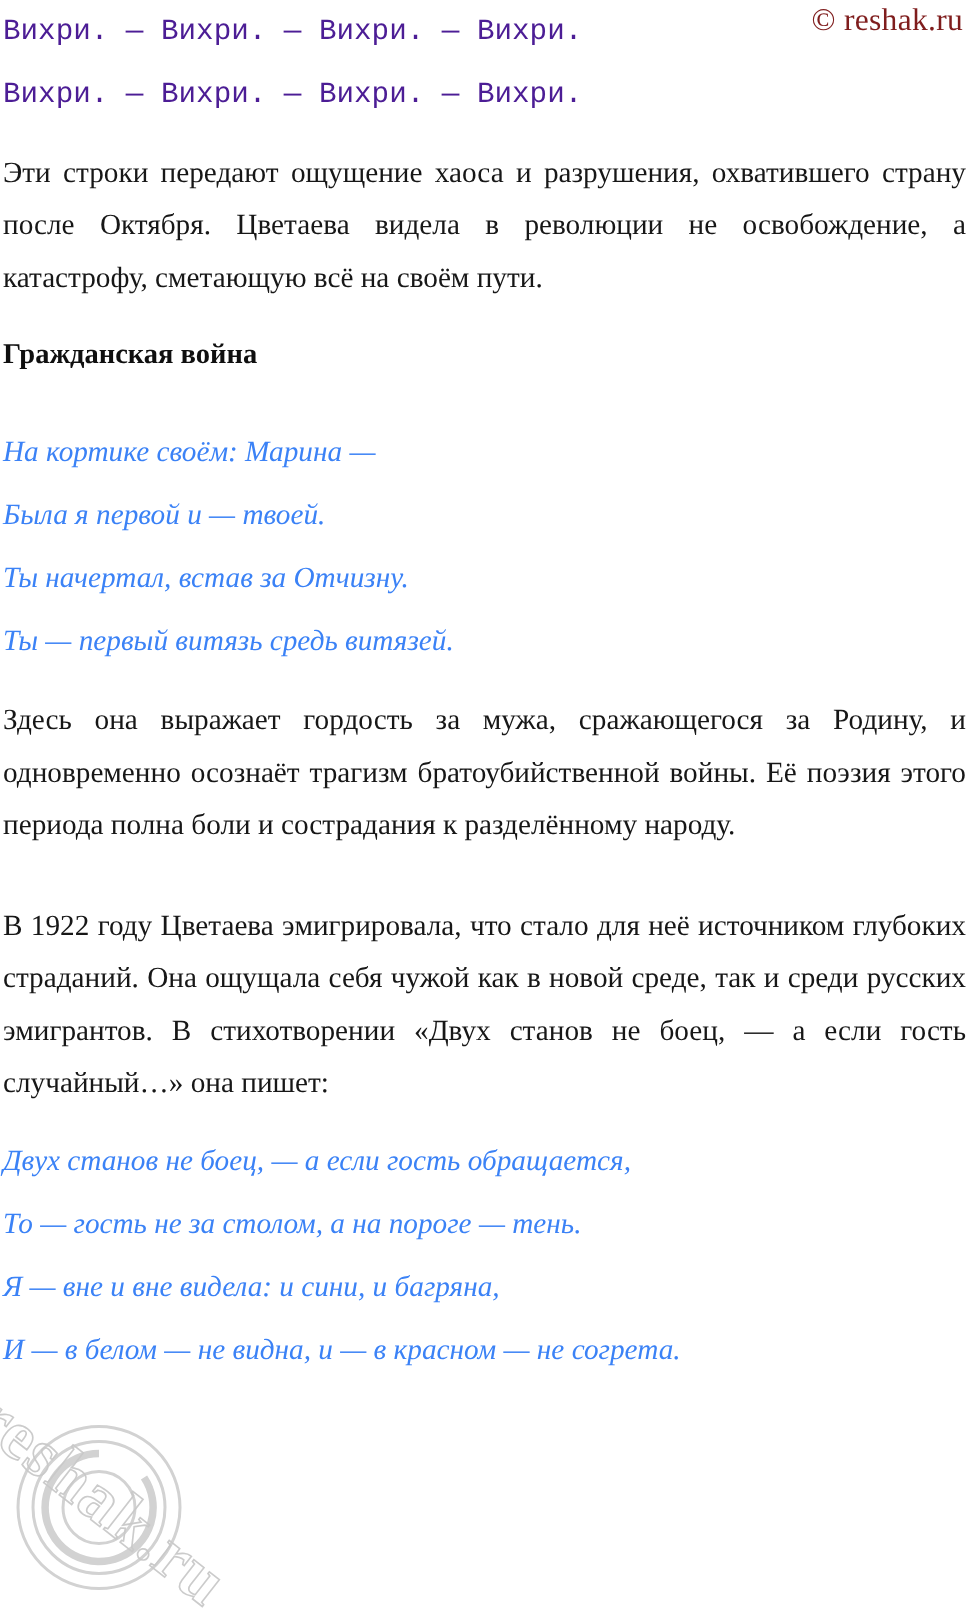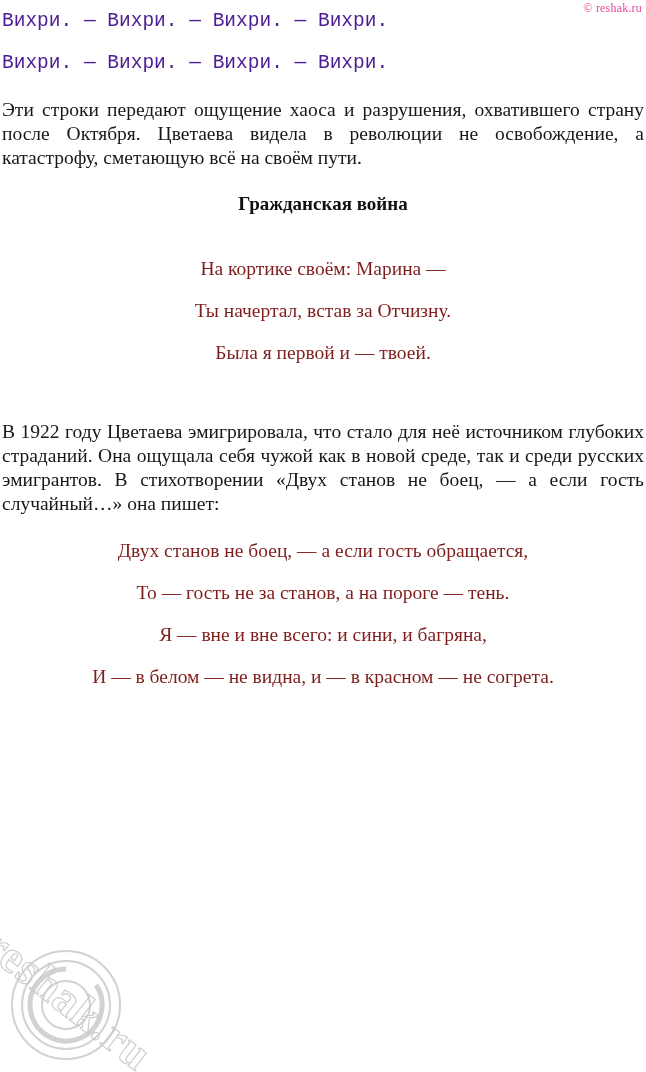--- a/index.html
+++ b/index.html
@@ -27,65 +27,66 @@
   .content {
     position: relative;
     z-index: 2;
     padding: 0 2px 0 2px;
   }
 
   .header-note {
     position: absolute;
     top: 1px;
     right: 4px;
-    font-size: 12px;
-    color: #ec4899;
+    font-size: 21px;
+    color: #7f1d1d;
     letter-spacing: 0.2px;
     white-space: nowrap;
     z-index: 3;
     font-family: "Liberation Serif", "DejaVu Serif", serif;
   }
 
   .poem-line {
     font-size: 19.5px;
     line-height: 42px;
     margin: 0;
     text-align: left;
     white-space: nowrap;
     color: #4c1d95;
     font-family: Liberation Mono, monospace;
   }
 
   .para {
     font-size: 19.5px;
-    line-height: 24px;
+    line-height: 35px;
     margin: 0;
     text-align: justify;
     text-justify: inter-word;
     color: #171717;
     hyphens: none;
   }
 
   .heading {
     font-size: 19px;
     font-weight: bold;
     line-height: 32px;
     margin: 0;
-    text-align: center;
+    text-align: left;
     color: #0f0f0f;
   }
   .gap-m { height: 14px; }
   .gap-l { height: 18px; }
 
   .stanza-line {
     font-size: 19.5px;
     line-height: 42px;
     margin: 0;
-    text-align: center;
-    color: #7f1d1d;
+    text-align: left;
+    color: #3b82f6;
+    font-style: italic;
   }
 
   
   .watermark {
     position: absolute;
     left: 0px;
     top: 895px;
     width: 200px;
     height: 180px;
     z-index: 1;
@@ -143,34 +144,36 @@
     <div class="gap-l"></div>
 
     <h2 class="heading">Гражданская война</h2>
 
     <div class="gap-m"></div>
 
 
     <div class="gap-m"></div>
 
     <p class="stanza-line">На кортике своём: Марина —</p>
+    <p class="stanza-line">Была я первой и — твоей.</p>
     <p class="stanza-line">Ты начертал, встав за Отчизну.</p>
-    <p class="stanza-line">Была я первой и — твоей.</p>
+    <p class="stanza-line">Ты — первый витязь средь витязей.</p>
 
     <div class="gap-m"></div>
 
+    <p class="para">Здесь она выражает гордость за мужа, сражающегося за Родину, и одновременно осознаёт трагизм братоубийственной войны. Её поэзия этого периода полна боли и сострадания к разделённому народу.</p>
 
     <div class="gap-l"></div>
 
 
     <div class="gap-m"></div>
 
     <p class="para">В 1922 году Цветаева эмигрировала, что стало для неё источником глубоких страданий. Она ощущала себя чужой как в новой среде, так и среди русских эмигрантов. В стихотворении «Двух станов не боец, — а если гость случайный…» она пишет:</p>
 
     <div class="gap-m"></div>
 
     <p class="stanza-line">Двух станов не боец, — а если гость обращается,</p>
-    <p class="stanza-line">То — гость не за станов, а на пороге — тень.</p>
-    <p class="stanza-line">Я — вне и вне всего: и сини, и багряна,</p>
+    <p class="stanza-line">То — гость не за столом, а на пороге — тень.</p>
+    <p class="stanza-line">Я — вне и вне видела: и сини, и багряна,</p>
     <p class="stanza-line">И — в белом — не видна, и — в красном — не согрета.</p>
 
   </div>
 </div>
 
 </body></html>

